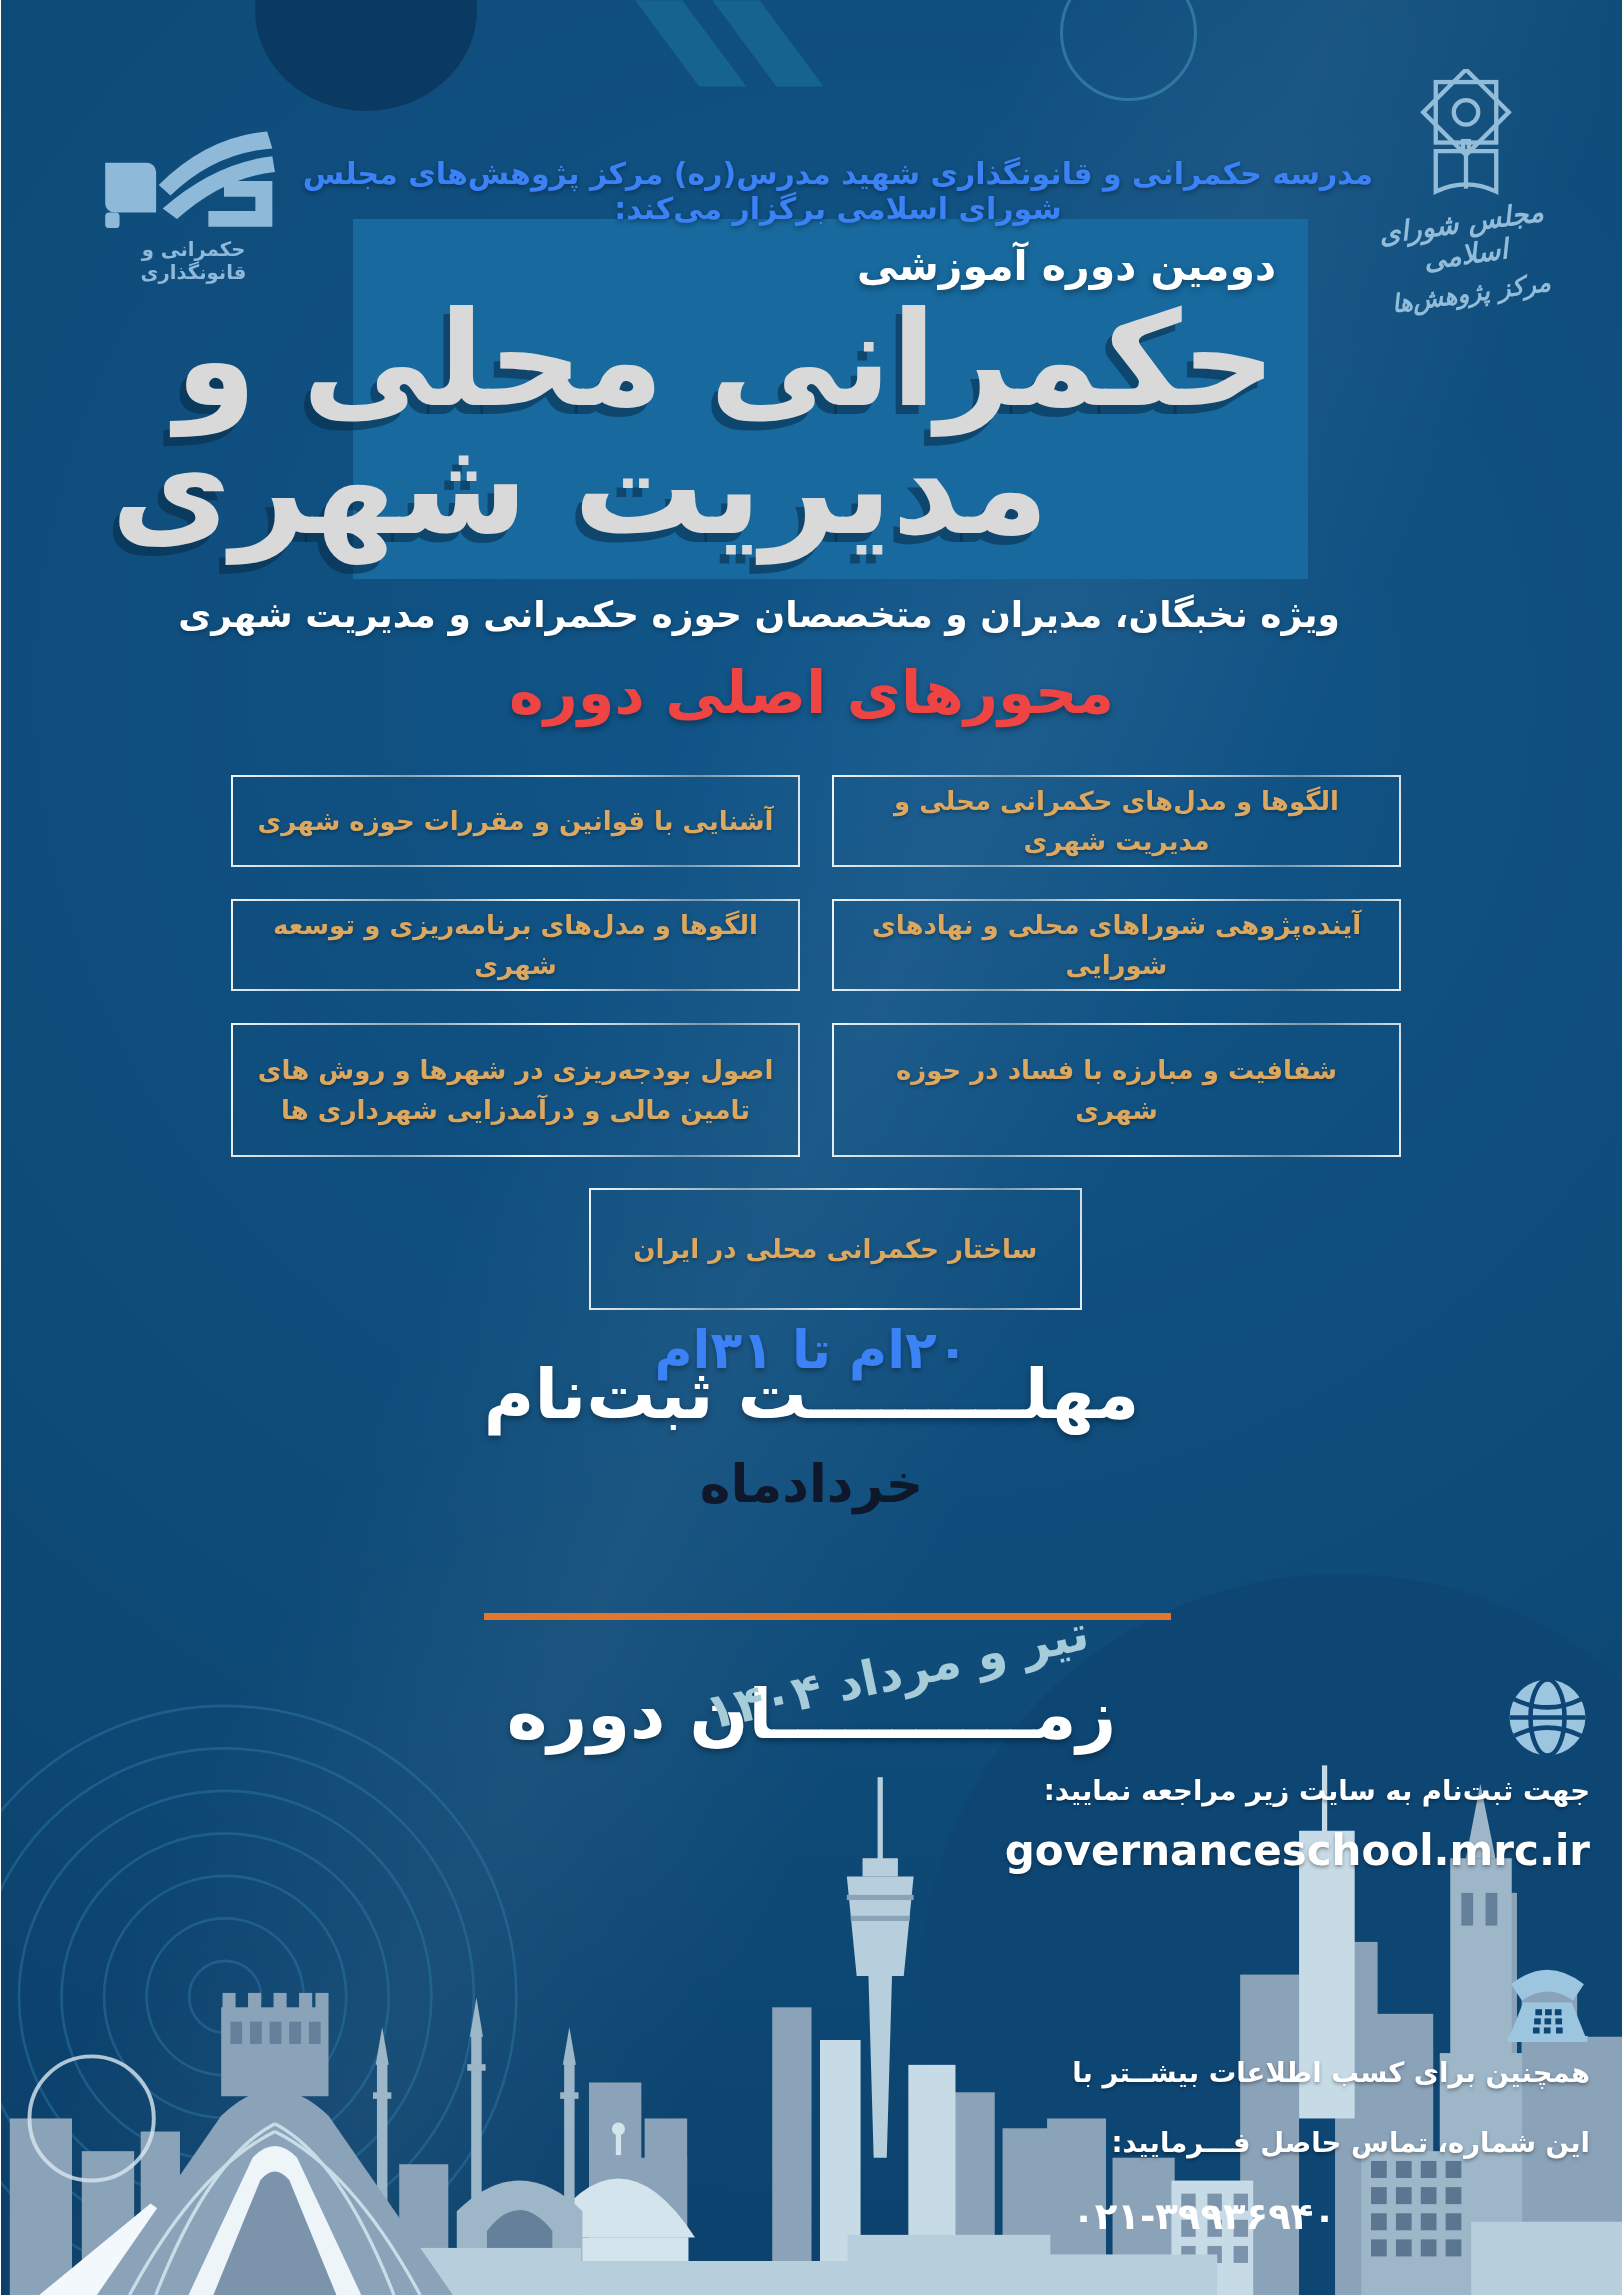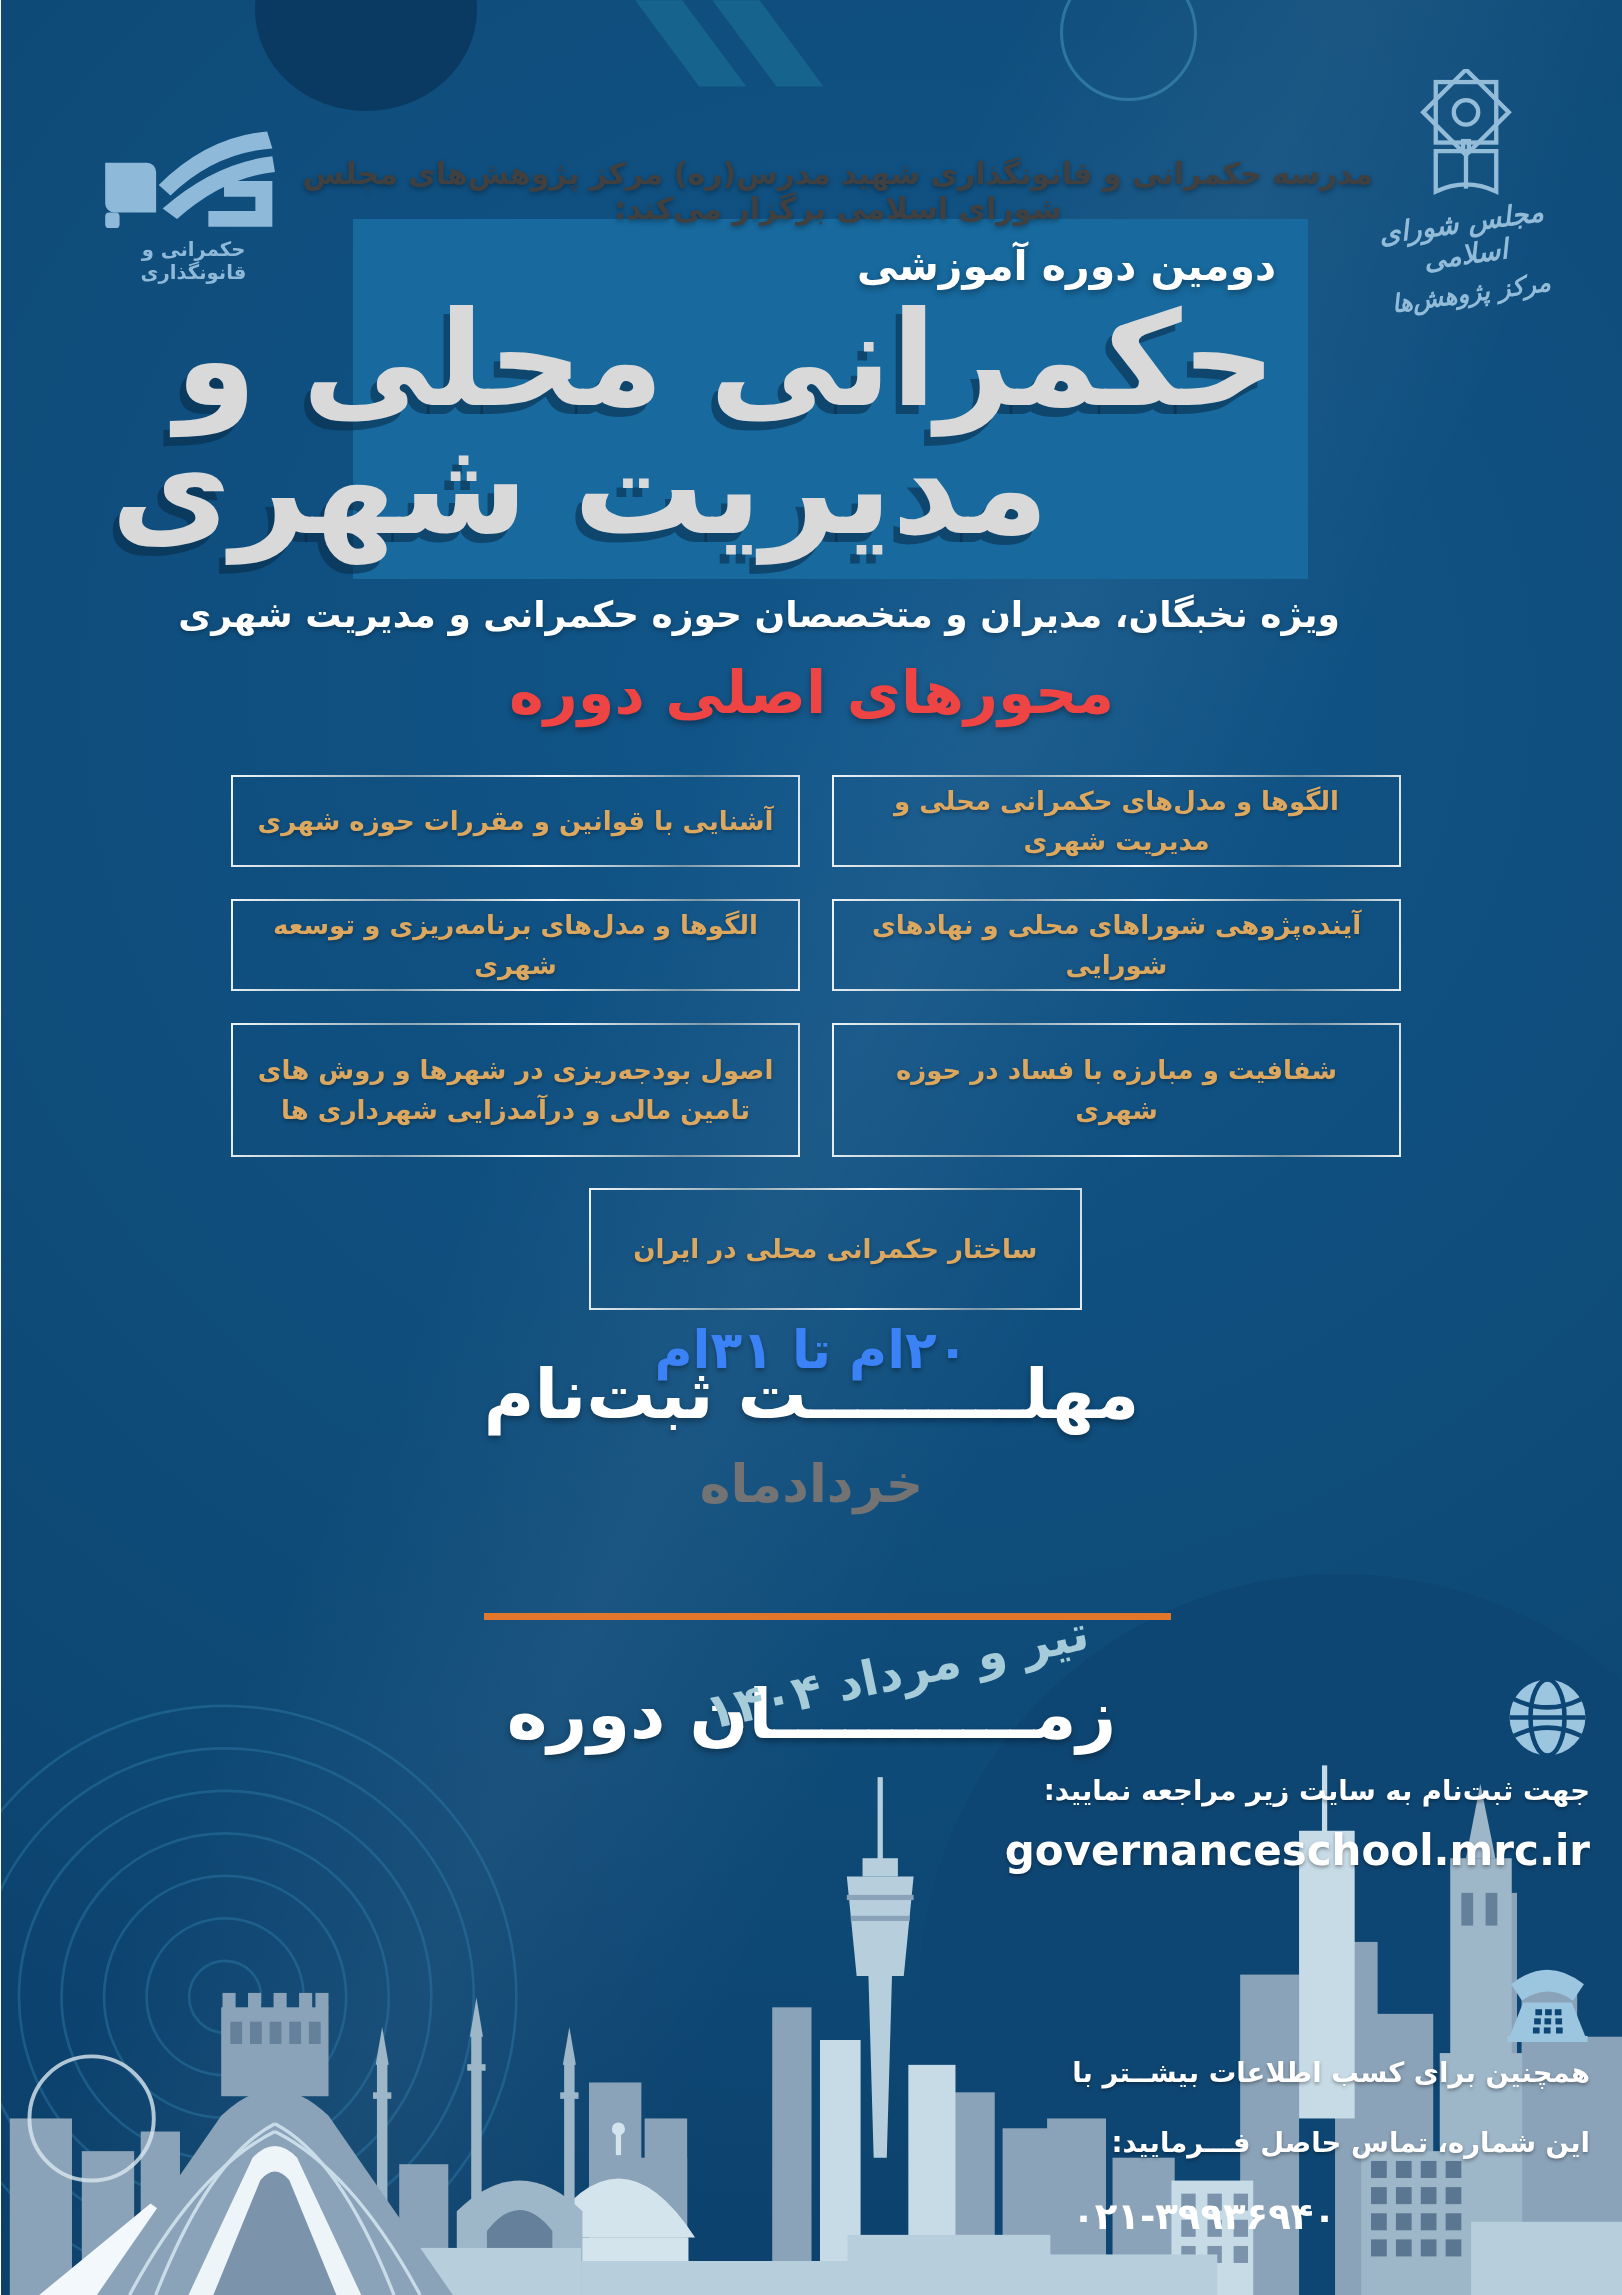--- a/index.html
+++ b/index.html
@@ -12,21 +12,21 @@
   .sheen{left:0;top:0;width:1623px;height:2295px;z-index:1;pointer-events:none;
     background:linear-gradient(115deg, transparent 38%, rgba(255,255,255,.05) 50%, transparent 62%);}
   
   .deco-blob{left:255px;top:-92px;width:222px;height:203px;border-radius:50%;background:#0a3a61;z-index:1;}
   .deco-ring-top{left:1060px;top:-36px;width:131px;height:131px;border-radius:50%;
     border:3.3px solid rgba(70,150,190,.55);z-index:1;}
   .deco-stripes{left:622px;top:0;z-index:1;}
   
   .big-circle{left:919px;top:1574px;width:844px;height:844px;border-radius:50%;background:#0e4673;z-index:1;}
   
-  .organizer{left:275px;top:156px;width:1126px;text-align:center;color:#404040;
+  .organizer{left:275px;top:156px;width:1126px;text-align:center;color:#3b82f6;
     font-size:30px;font-weight:700;direction:rtl;z-index:5;text-shadow:0 2px 5.2px rgba(0,0,0,.35);}
   .logo-left{left:92px;top:121px;width:203px;z-index:5;text-align:center;}
   .logo-left-caption{margin-top:3.9px;color:#8fb9d9;font-weight:700;font-size:19.6px;}
   .logo-right{right:46px;top:69px;width:222px;z-index:5;text-align:center;}
   .logo-right-caption{transform:rotate(-8deg);color:#93bcd9;font-style:italic;font-weight:700;}
   .logo-right-caption .l1{font-size:27.5px;}
   .logo-right-caption .l2{font-size:25px;margin-top:9.2px;}
   
   .title-box{left:353px;top:219px;width:955px;height:360px;background:#17699e;z-index:2;}
   .kicker{right:347px;top:242px;color:#ffffff;font-size:41px;font-weight:700;z-index:4;
@@ -46,21 +46,21 @@
     display:flex;align-items:center;justify-content:center;text-align:center;
     color:#dca75f;font-size:26px;font-weight:700;line-height:1.55;padding:0 18.3px;direction:rtl;
     text-shadow:0 2px 3.9px rgba(0,0,0,.3);}
   .topic-center{left:589px;top:1188px;width:452px;height:118px;z-index:4;}
   
   .deadline{left:432px;top:1320px;width:759px;text-align:center;z-index:4;direction:rtl;}
   .dates{color:#3b82f6;font-size:52px;font-weight:700;position:relative;z-index:2;
     text-shadow:0 2.6px 5.2px rgba(0,0,0,.3);}
   .dl-label{color:#ffffff;font-size:69px;font-weight:700;margin-top:-26px;white-space:nowrap;
     text-shadow:0 3.3px 6.5px rgba(0,0,0,.35);}
-  .month{color:#737373;font-size:52px;font-weight:700;margin-top:19.6px;}
+  .month{color:#0f172a;font-size:52px;font-weight:700;margin-top:19.6px;}
   .orange-rule{left:484px;top:1613px;width:687px;height:6.5px;background:#e2762a;z-index:4;}
   .timeblock{left:432px;top:1635px;width:759px;text-align:center;z-index:4;direction:rtl;}
   .time-value{display:inline-block;transform:rotate(-12deg);color:#a5ccd8;font-size:48px;font-weight:700;
     position:relative;right:-85px;top:9.2px;white-space:nowrap;}
   .time-label{color:#ffffff;font-size:69px;font-weight:700;margin-top:-17px;white-space:nowrap;
     text-shadow:0 3.3px 6.5px rgba(0,0,0,.35);}
   
   .contact{right:33px;top:1675px;width:615px;z-index:5;direction:rtl;color:#ffffff;}
   .c-row{display:flex;align-items:flex-start;gap:8px;flex-direction:column;}
   .c-row + .c-row{margin-top:82px;}

